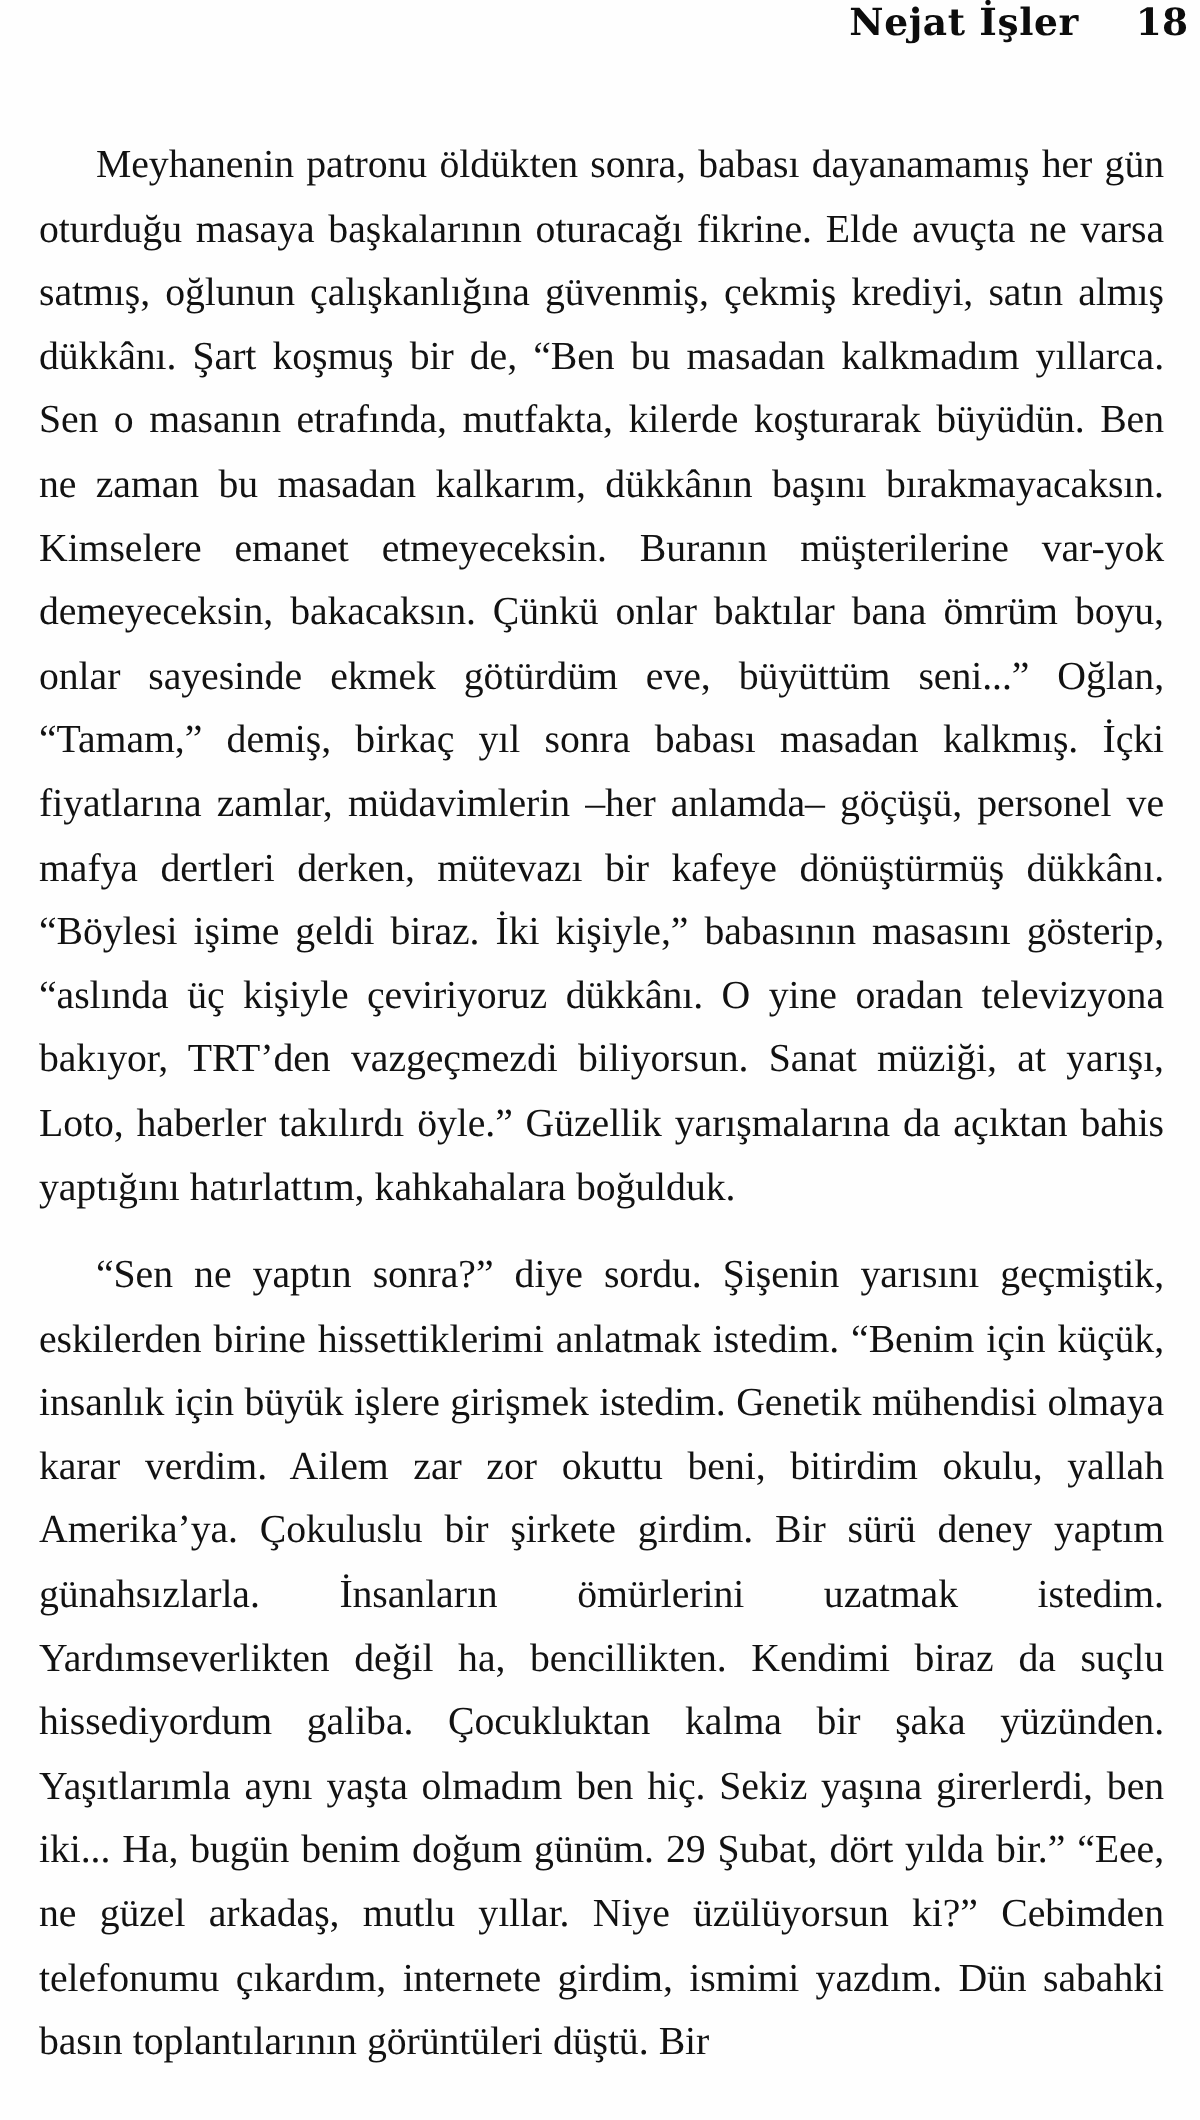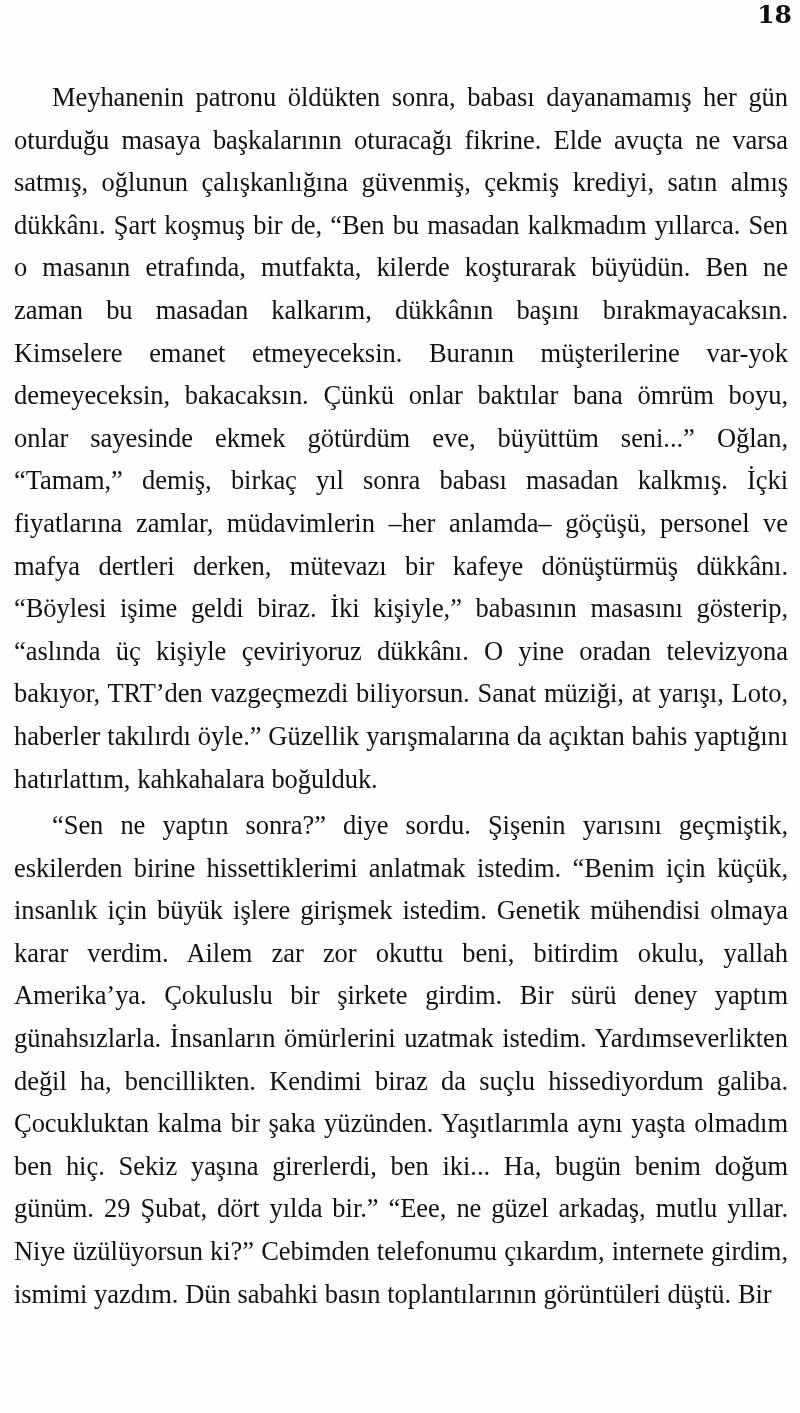--- a/index.html
+++ b/index.html
@@ -58,21 +58,21 @@
 
   
   .textblock {
     position: absolute;
     left: 10px;
     top: 72px;
     width: 782px;
   }
 
   .para {
-    margin: 4px;
+    margin: 16px;
     text-align: justify;
     text-justify: inter-word;
     font-size: 26.5px;
     line-height: 42.6px;
     letter-spacing: -0.05px;
     word-spacing: 0.2px;
     color: #121212;
     hyphens: manual;
   }
   .para.indent {
@@ -81,20 +81,21 @@
   .para + .para {
     margin-top: 0;
   }
 </style>
 </head>
 <body>
 
 <div class="page">
 
   <div class="running-head">
+    <span class="rh-title">Nejat İşler</span>
     <span class="rh-folio">18</span>
   </div>
 
   <div class="textblock">
     <p class="para indent">Meyhanenin patronu öldükten sonra, babası dayanamamış her gün oturduğu masaya başkalarının oturacağı fikrine. Elde avuçta ne varsa satmış, oğlunun çalışkanlığına güvenmiş, çekmiş krediyi, satın almış dükkânı. Şart koşmuş bir de, “Ben bu masadan kalkmadım yıllarca. Sen o masanın etrafında, mutfakta, kilerde koşturarak büyüdün. Ben ne zaman bu masadan kalkarım, dükkânın başını bırakmayacaksın. Kimselere emanet etmeyeceksin. Buranın müşterilerine var-yok demeyeceksin, bakacaksın. Çünkü onlar baktılar bana ömrüm boyu, onlar sayesinde ekmek götürdüm eve, büyüttüm seni...” Oğlan, “Tamam,” demiş, birkaç yıl sonra babası masadan kalkmış. İçki fiyatlarına zamlar, müdavimlerin –her anlamda– göçüşü, personel ve mafya dertleri derken, mütevazı bir kafeye dönüştürmüş dükkânı. “Böylesi işime geldi biraz. İki kişiyle,” babasının masasını gösterip, “aslında üç kişiyle çeviriyoruz dükkânı. O yine oradan televizyona bakıyor, TRT’den vazgeçmezdi biliyorsun. Sanat müziği, at yarışı, Loto, haberler takılırdı öyle.” Güzellik yarışmalarına da açıktan bahis yaptığını hatırlattım, kahkahalara boğulduk.</p>
     <p class="para indent">“Sen ne yaptın sonra?” diye sordu. Şişenin yarısını geçmiştik, eskilerden birine hissettiklerimi anlatmak istedim. “Benim için küçük, insanlık için büyük işlere girişmek istedim. Genetik mühendisi olmaya karar verdim. Ailem zar zor okuttu beni, bitirdim okulu, yallah Amerika’ya. Çokuluslu bir şirkete girdim. Bir sürü deney yaptım günahsızlarla. İnsanların ömürlerini uzatmak istedim. Yardımseverlikten değil ha, bencillikten. Kendimi biraz da suçlu hissediyordum galiba. Çocukluktan kalma bir şaka yüzünden. Yaşıtlarımla aynı yaşta olmadım ben hiç. Sekiz yaşına girerlerdi, ben iki... Ha, bugün benim doğum günüm. 29 Şubat, dört yılda bir.” “Eee, ne güzel arkadaş, mutlu yıllar. Niye üzülüyorsun ki?” Cebimden telefonumu çıkardım, internete girdim, ismimi yazdım. Dün sabahki basın toplantılarının görüntüleri düştü. Bir</p>
   </div>
 
 </div>
 

